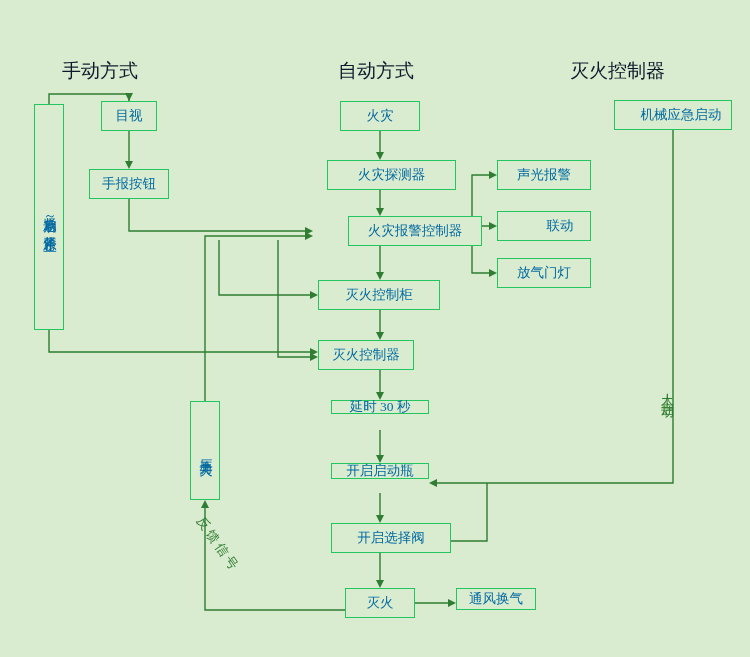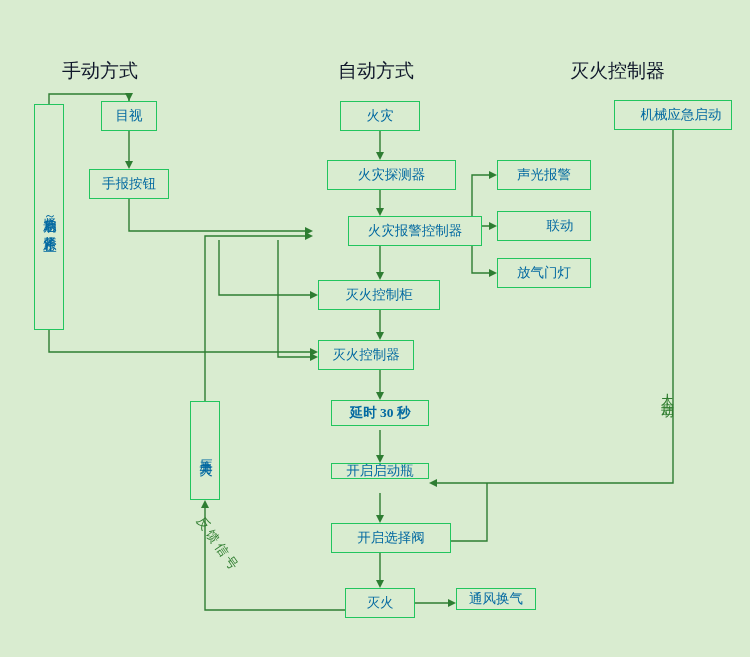--- a/index.html
+++ b/index.html
@@ -155,21 +155,21 @@
 <div class="node" style="left:101px; top:101px; width:56px; height:30px;">目视</div>
 <div class="node" style="left:89px; top:169px; width:80px; height:30px;">手报按钮</div>
 <div class="node vert" style="left:34px; top:104px; width:30px; height:226px;">紧急启动～紧急停止</div>
 <div class="node vert" style="left:190px; top:401px; width:30px; height:99px;">压力开关</div>
 
 <div class="node" style="left:340px; top:101px; width:80px; height:30px;">火灾</div>
 <div class="node" style="left:327px; top:160px; width:129px; height:30px;">火灾探测器</div>
 <div class="node" style="left:313px; top:216px; width:134px; height:30px;margin-left:35px;">火灾报警控制器</div>
 <div class="node" style="left:318px; top:280px; width:122px; height:30px;">灭火控制柜</div>
 <div class="node" style="left:318px; top:340px; width:96px; height:30px;">灭火控制器</div>
-<div class="node" style="left:331px; top:400px; width:98px; height:26px;font-weight:bold;">延时 30 秒</div>
+<div class="node" style="left:331px; top:400px; width:98px; height:14px;">延时 30 秒</div>
 <div class="node" style="left:331px; top:463px; width:98px; height:16px;">开启启动瓶</div>
 <div class="node" style="left:331px; top:523px; width:120px; height:30px;">开启选择阀</div>
 <div class="node" style="left:345px; top:588px; width:70px; height:30px;">灭火</div>
 <div class="node" style="left:456px; top:588px; width:80px; height:22px;">通风换气</div>
 
 <div class="node" style="left:497px; top:160px; width:94px; height:30px;">声光报警</div>
 <div class="node" style="left:497px; top:211px; width:94px; height:30px;padding-left:32px;">联动</div>
 <div class="node" style="left:497px; top:258px; width:94px; height:30px;">放气门灯</div>
 <div class="node" style="left:614px; top:100px; width:118px; height:30px;padding-left:16px;">机械应急启动</div>
 

